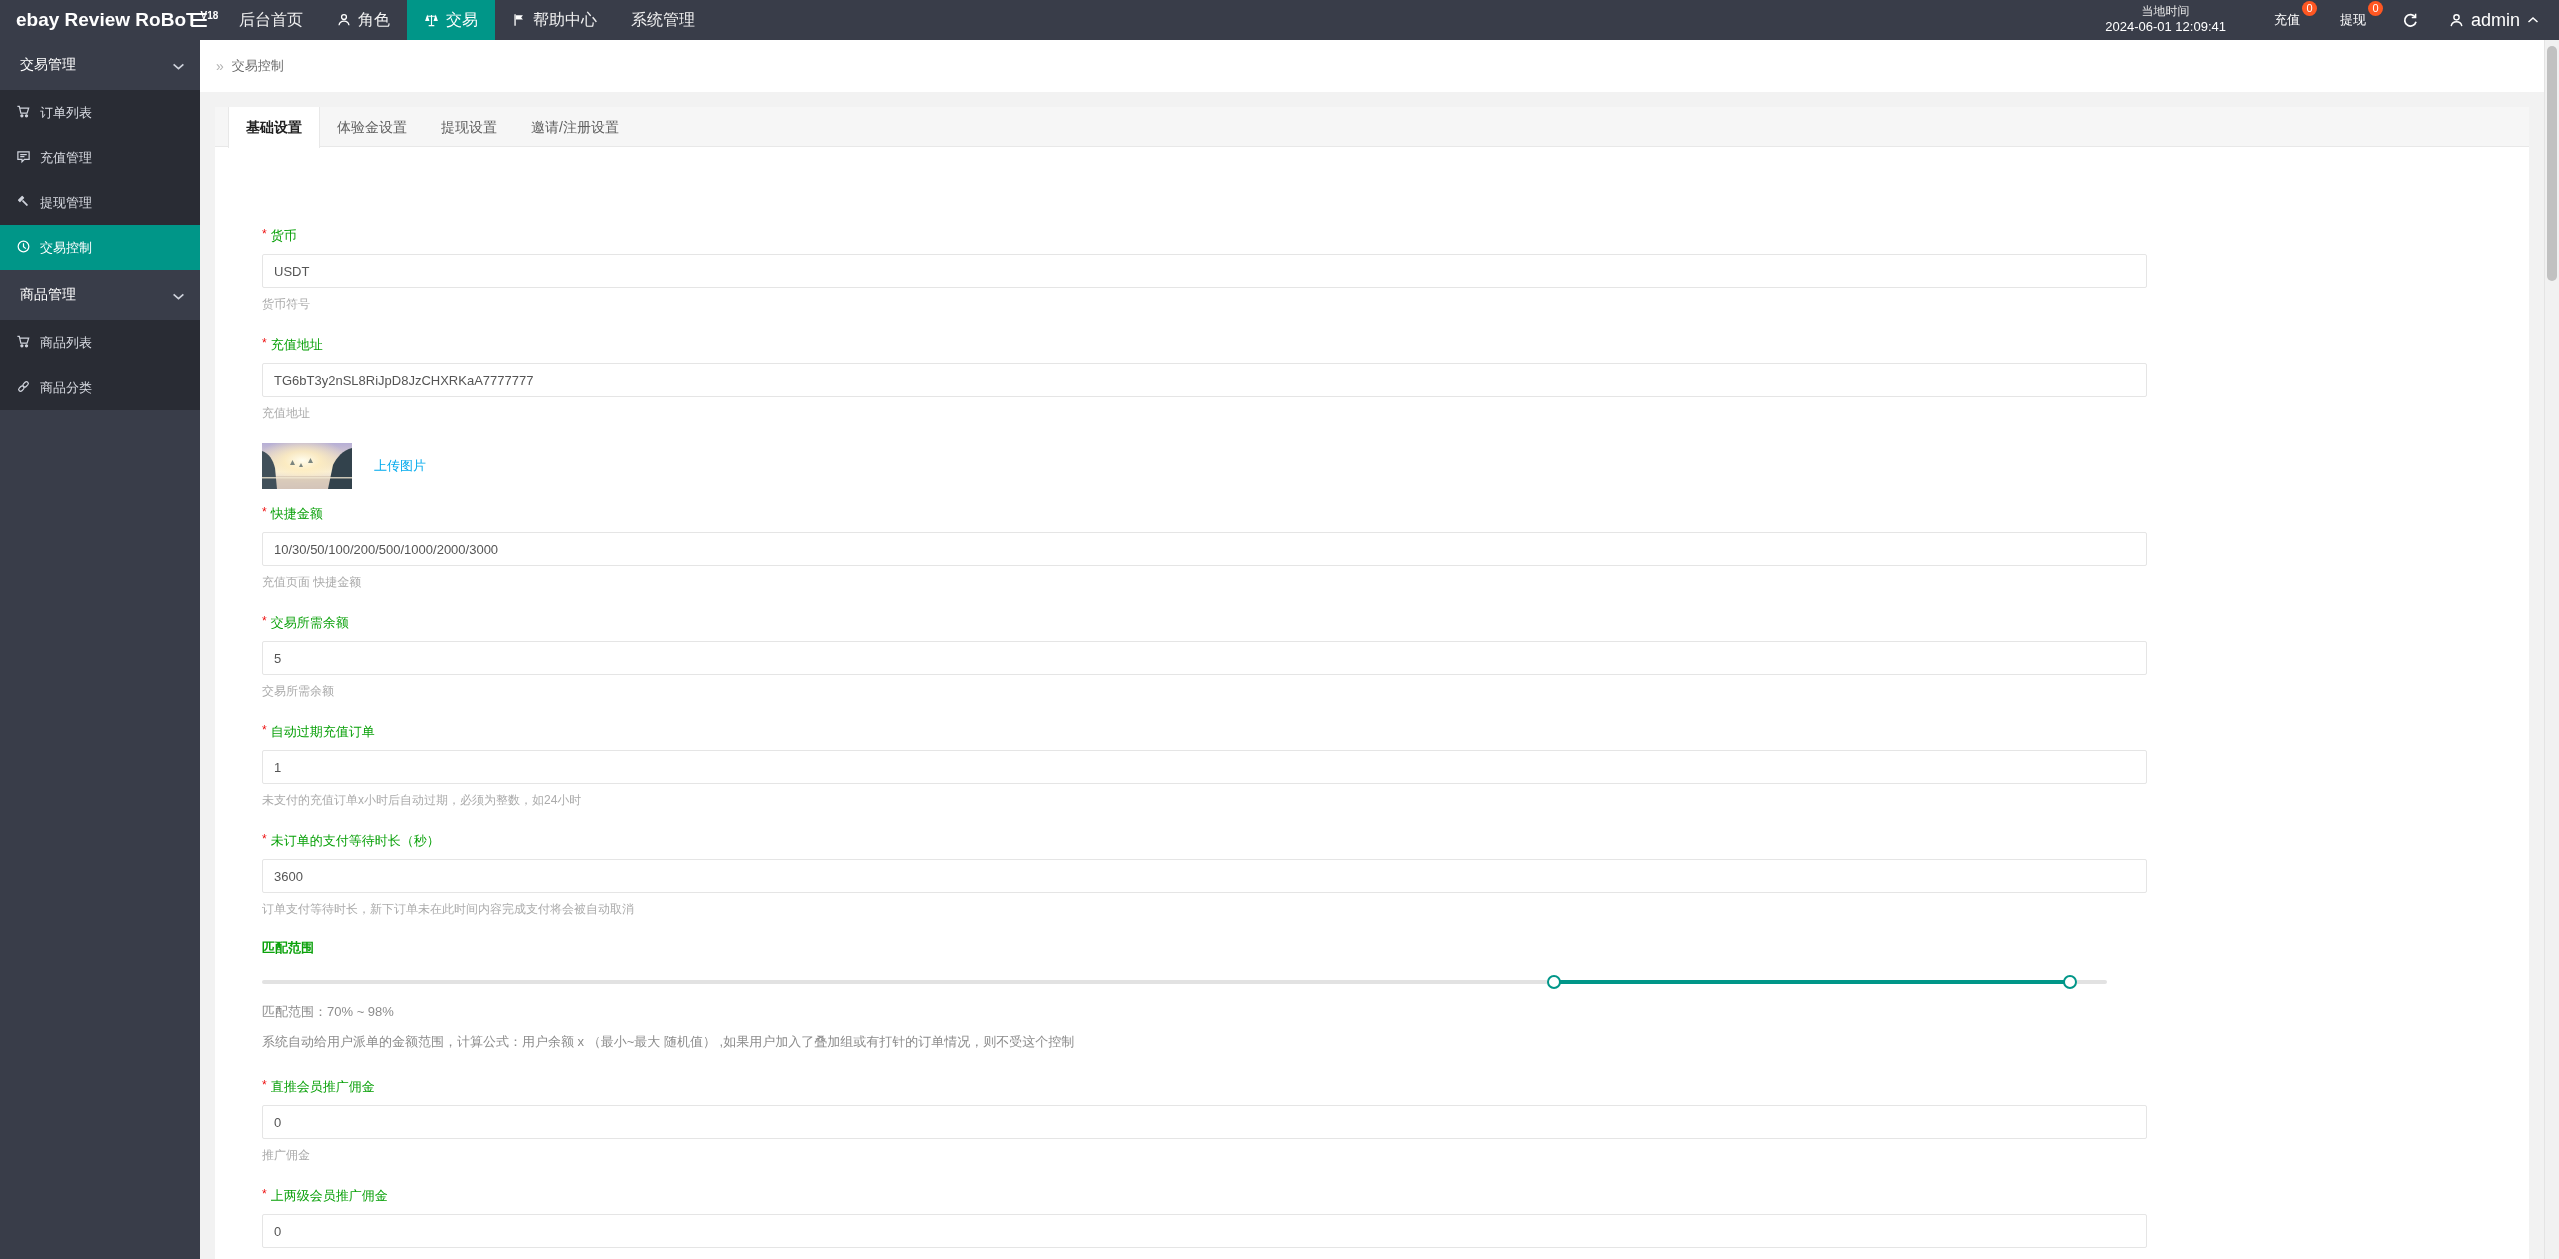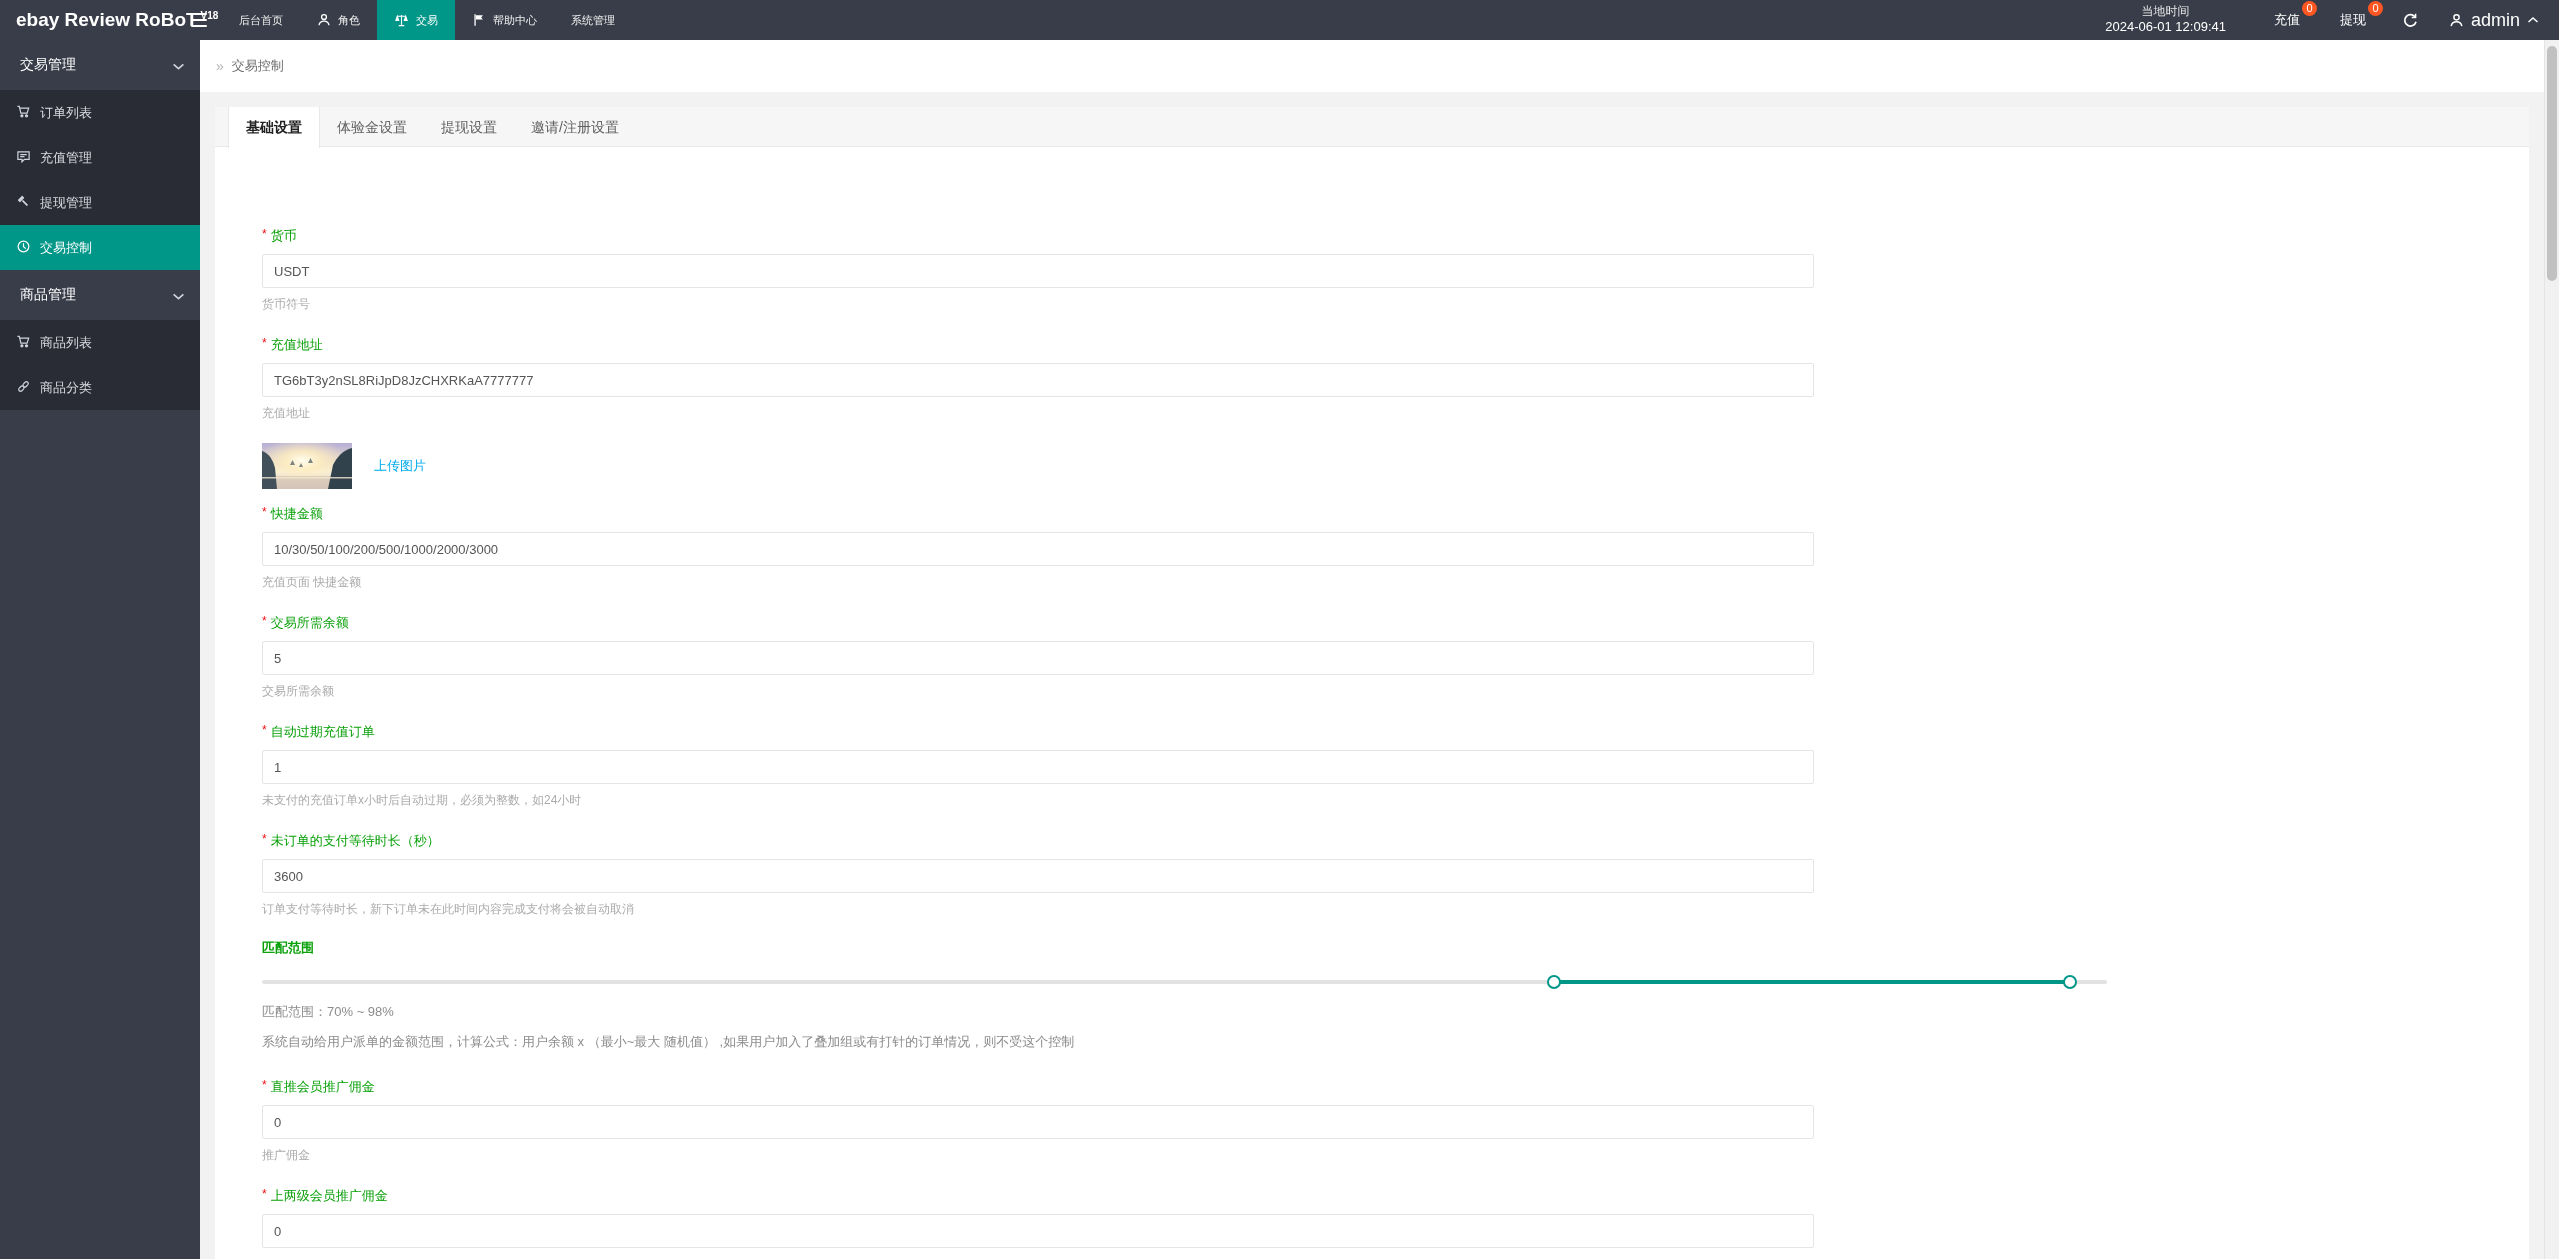--- a/index.html
+++ b/index.html
@@ -6,21 +6,21 @@
     background:#f2f2f2;font-family:"Liberation Sans","DejaVu Sans",sans-serif;}
   *{box-sizing:border-box;}
 
   
   .navbar{position:absolute;top:0;left:0;width:2559px;height:40px;background:#393D49;
     display:flex;align-items:stretch;color:#fff;z-index:5;}
   .logo{width:176px;display:flex;align-items:center;padding-left:16px;font-size:19px;
     font-weight:700;white-space:nowrap;}
   .logo .ver{font-size:10px;font-weight:700;margin-left:3px;transform:translateY(-5px);}
   .nav-burger{display:flex;align-items:center;padding:0 15px;cursor:pointer;}
-  .nav-item{display:flex;align-items:center;gap:7px;padding:0 17px;font-size:11px;
+  .nav-item{display:flex;align-items:center;gap:7px;padding:0 17px;font-size:16px;
     color:#f1f1f1;cursor:pointer;white-space:nowrap;}
   .nav-item.active{background:#009688;color:#ffffff;justify-content:center;}
   .nav-right{margin-left:auto;display:flex;align-items:center;}
   .time-block{text-align:center;margin-right:28px;line-height:1.3;}
   .time-label{font-size:12px;color:#e6e6e6;}
   .time-value{font-size:13px;color:#fff;white-space:nowrap;}
   .nav-badge-item{position:relative;padding:0 20px;font-size:13px;line-height:40px;cursor:pointer;}
   .badge{position:absolute;top:1px;right:3px;background:#FF5722;color:#fff;font-size:11px;
     line-height:15px;min-width:15px;text-align:center;border-radius:8px;padding:0 4px;}
   .refresh{display:flex;align-items:center;padding:0 16px;cursor:pointer;}
@@ -51,21 +51,21 @@
   .tab.active{height:41px;margin-bottom:-1px;background:#fff;color:#222;font-weight:700;
     border-left:1px solid #e8e8e8;border-right:1px solid #e8e8e8;position:relative;z-index:1;}
   .tab:first-child{margin-left:13px;}
 
   
   .form{padding:78px 0 30px 47px;}
   .field{margin-bottom:22px;width:1845px;}
   .flabel{font-size:13px;color:#0aa10a;margin-bottom:9px;line-height:18px;}
   .flabel.bold{font-weight:700;}
   .req{color:#ee1111;margin-right:4px;font-size:12px;vertical-align:2px;}
-  .finput{width:1552px;height:34px;border:1px solid #e5e5e5;border-radius:2px;padding:0 11px;
+  .finput{width:1885px;height:34px;border:1px solid #e5e5e5;border-radius:2px;padding:0 11px;
     font-size:13px;color:#555;background:#fff;font-family:inherit;outline:none;display:block;}
   .fhint{margin-top:8px;font-size:12px;color:#ababab;line-height:16px;}
   .qr-row{display:flex;align-items:center;gap:22px;margin-top:4px;}
   .qr-thumb{width:90px;height:46px;display:block;cursor:pointer;}
   .upload-link{color:#01AAED;font-size:13px;cursor:pointer;}
   .field-qr{margin-bottom:14px;}
   .field-slider{margin-bottom:26px;}
   .slider-wrap{position:relative;height:14px;margin:18px 0 4px;width:1845px;}
   .slider-track{position:absolute;top:5px;left:0;width:1845px;height:4px;background:#e2e2e2;
     border-radius:3px;cursor:pointer;}

